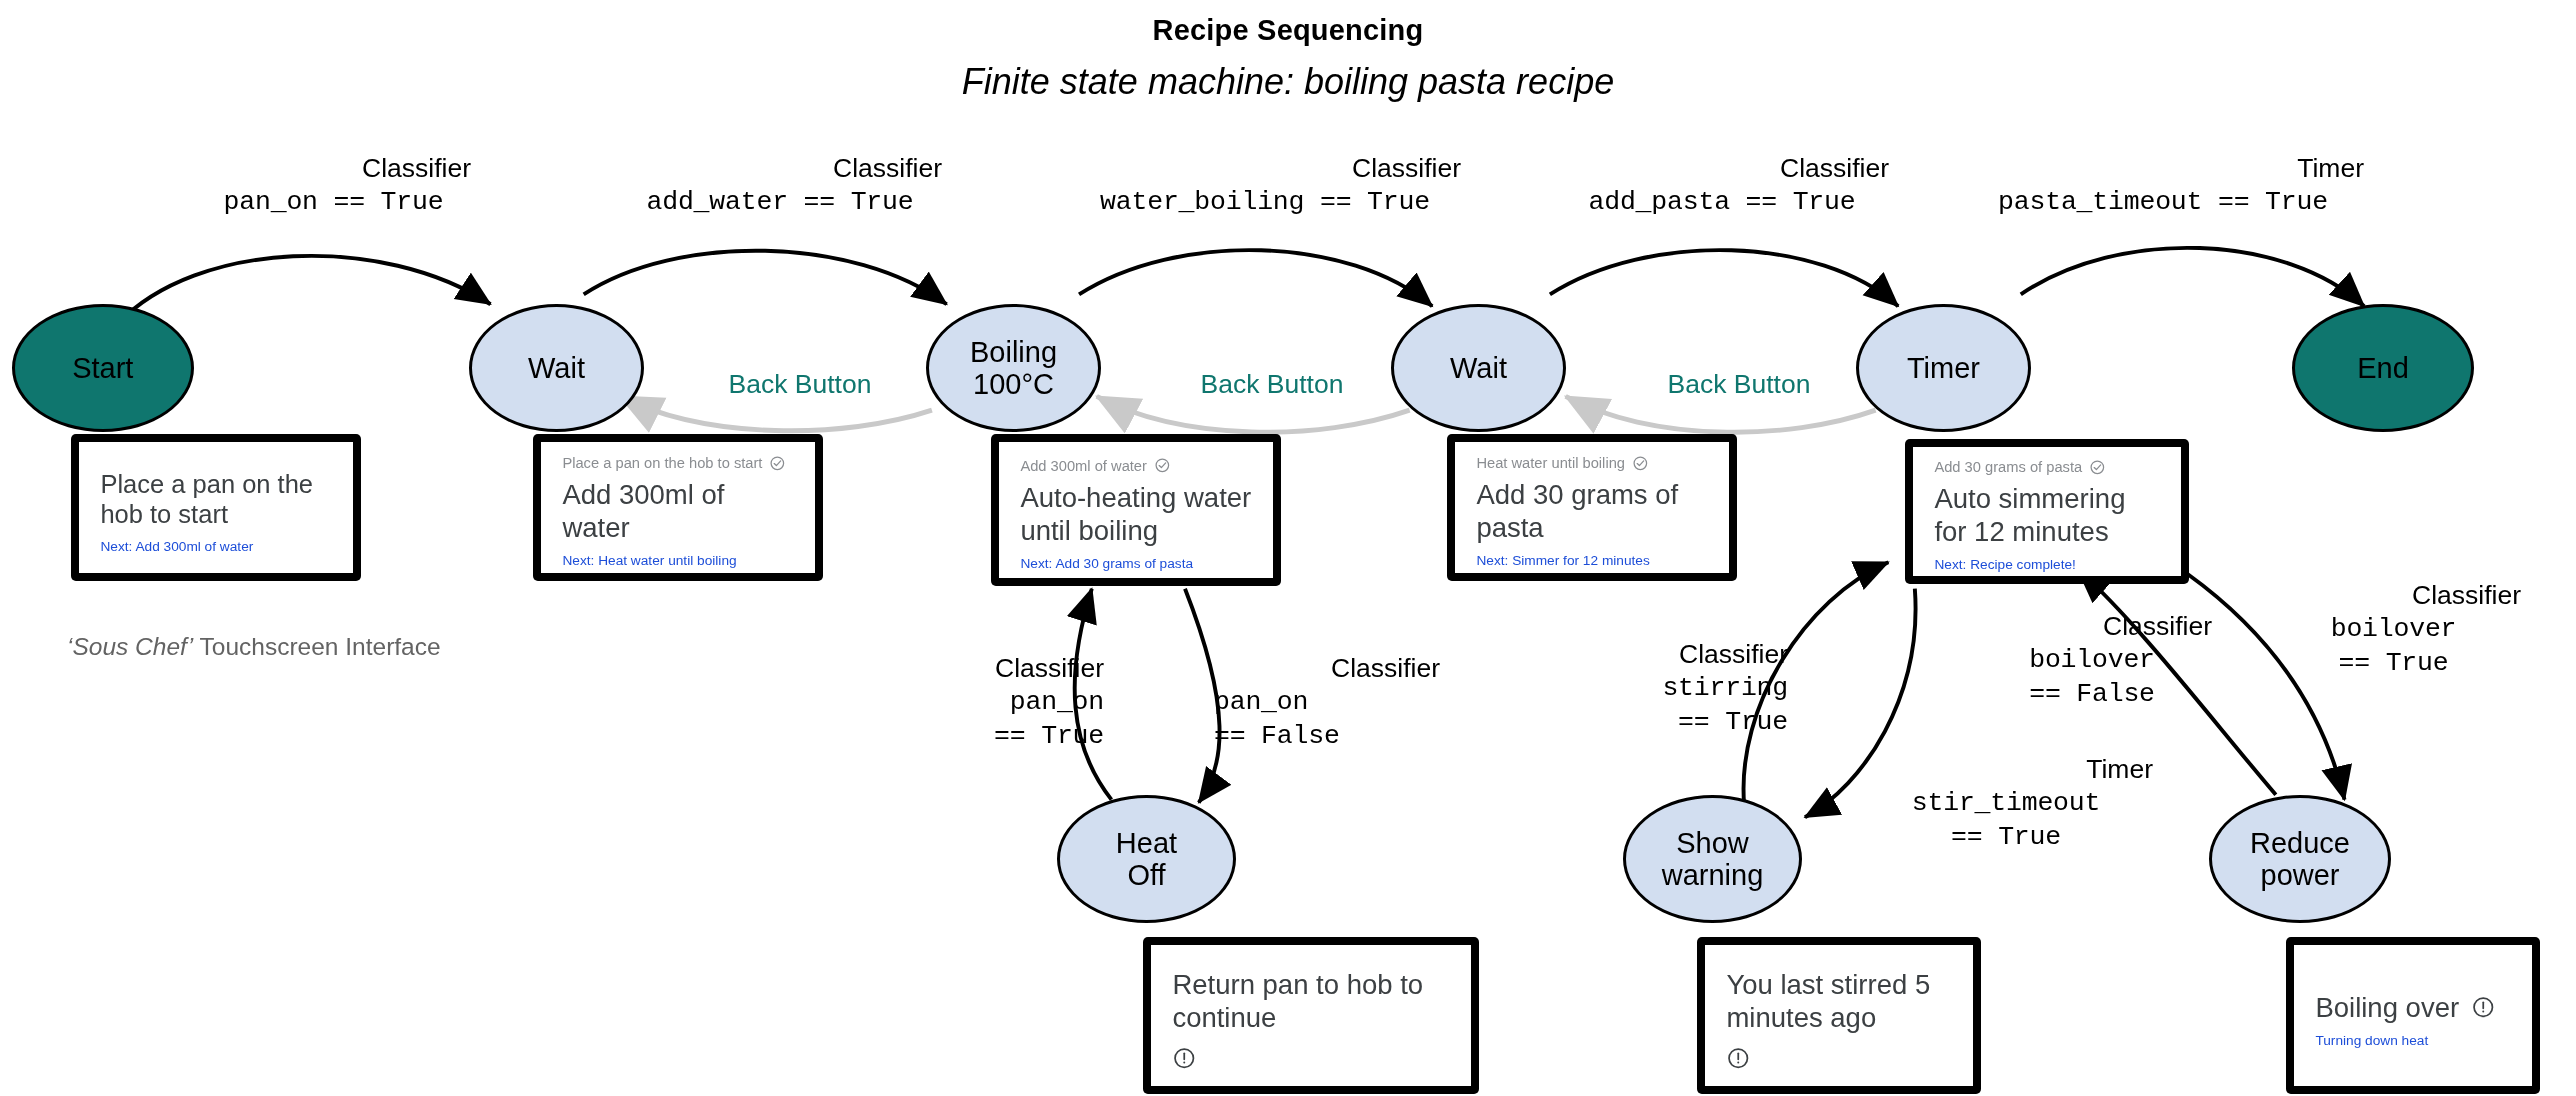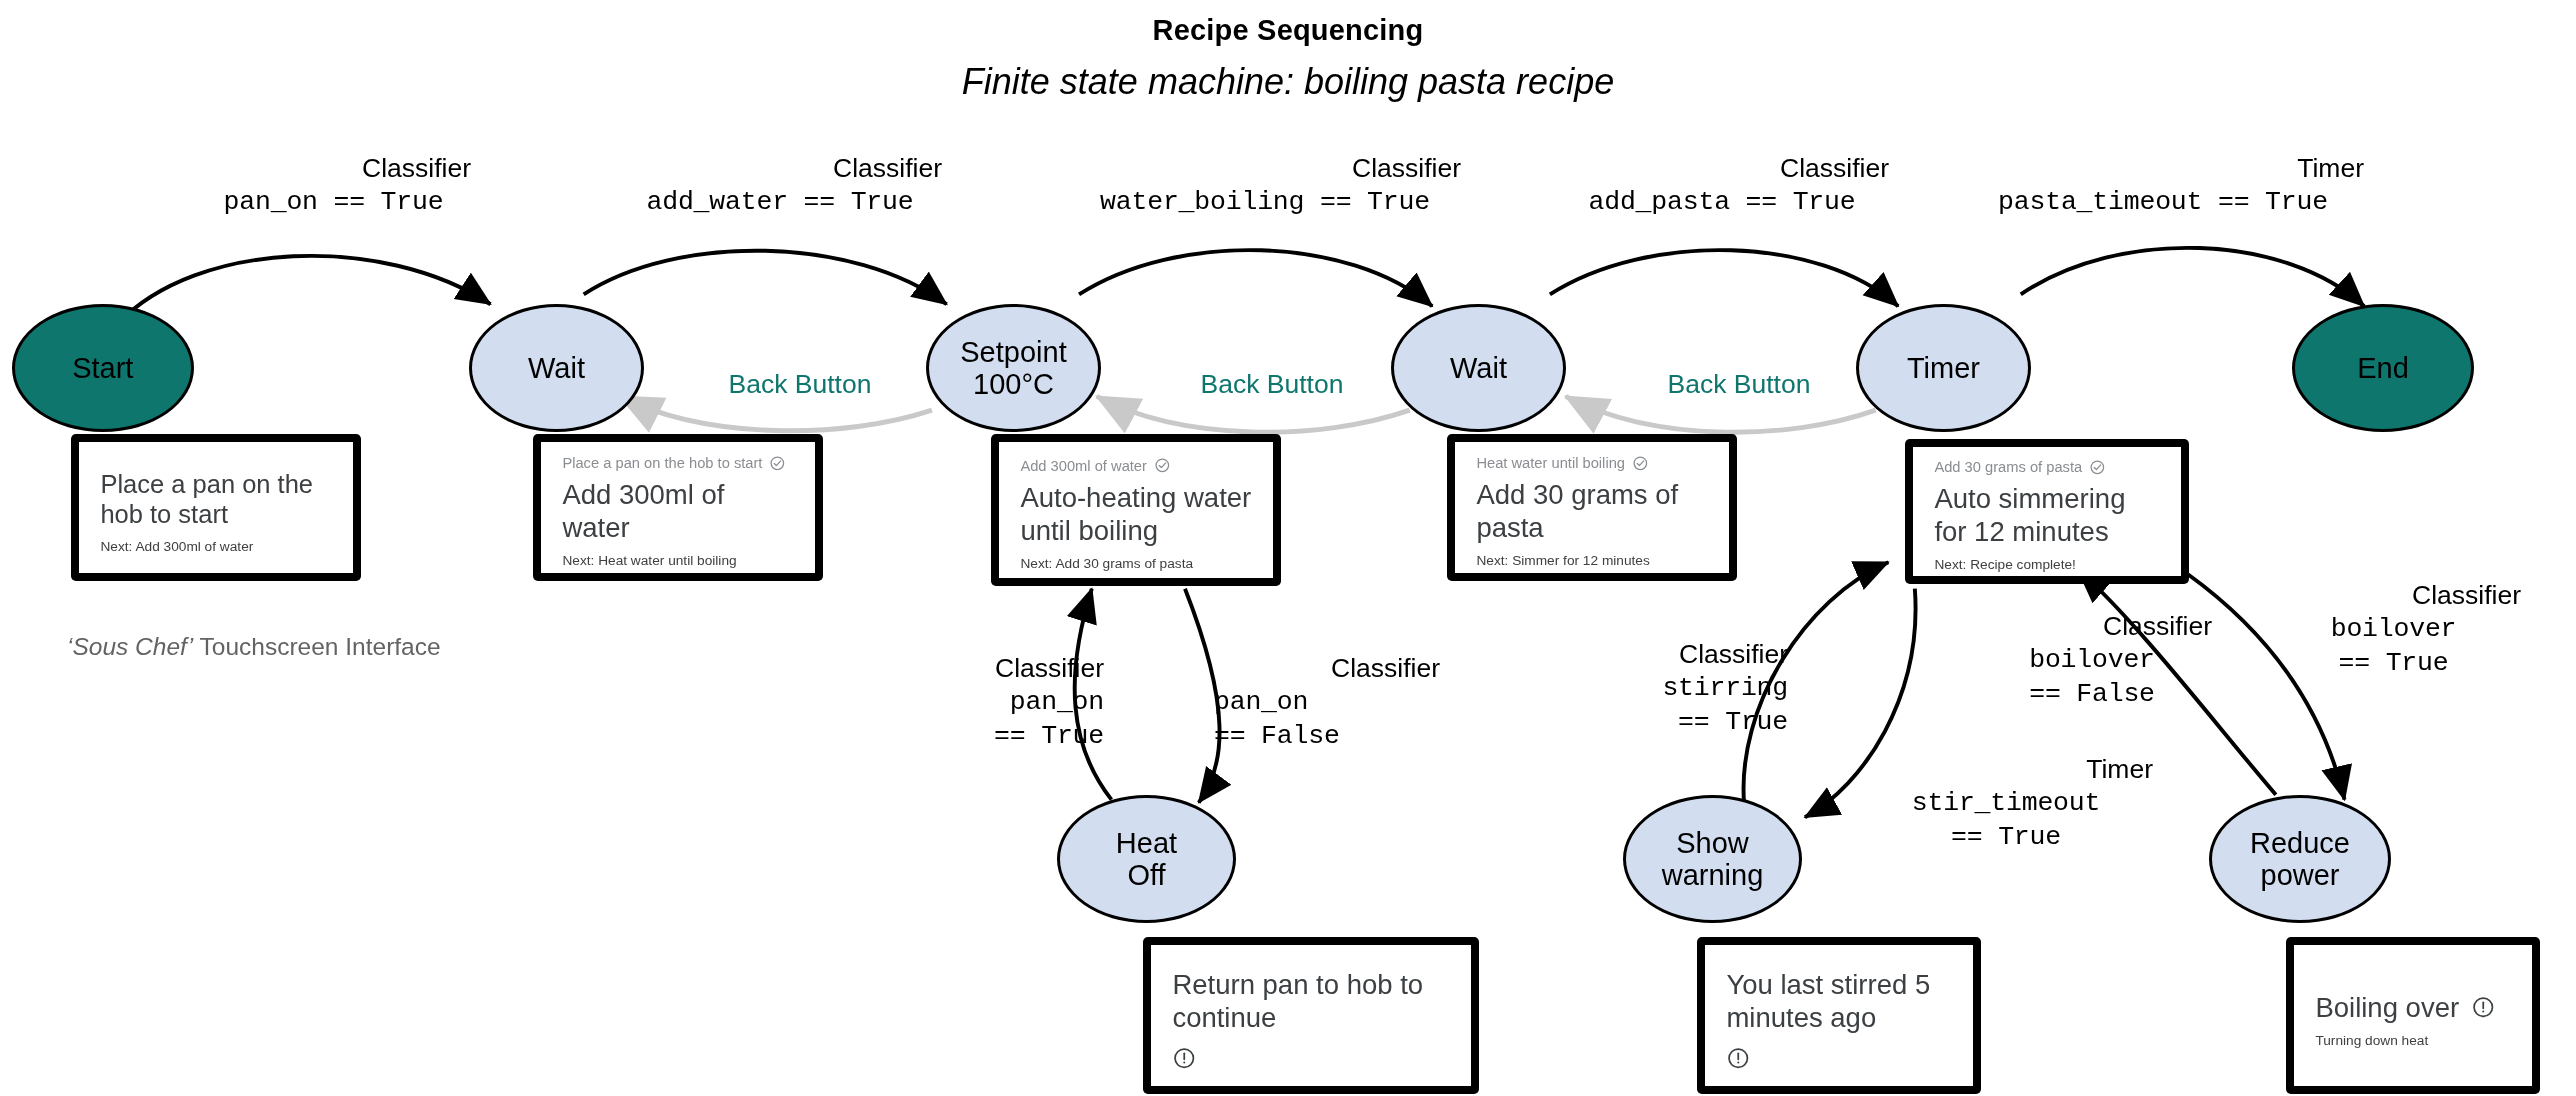--- a/index.html
+++ b/index.html
@@ -127,21 +127,21 @@
     color: #3c4043;
     line-height: 1.2;
     display: flex;
     align-items: center;
     gap: 11.8px;
     flex-wrap: wrap;
   }
   .scr-main.small { font-size: 25.5px; }
   .scr-next {
     font-size: 13.7px;
-    color: #404040;
+    color: #1d4ed8;
     margin-top: 9px;
     white-space: nowrap;
   }
   .ico {
     display: inline-block;
     flex: 0 0 auto;
     vertical-align: middle;
   }
   .ico svg { display: block; }
 </style>
@@ -190,21 +190,21 @@
   <div class="node green" style="left:11.8px; top:304px; width:182px; height:128px;">
     <span>Start</span>
   </div>
 
   <div class="node blue" style="left:469px; top:304px; width:175px; height:128px;">
     <span>Wait</span>
   </div>
 
   <div class="node blue" style="left:926px; top:304px; width:175px; height:128px;">
     <div>
-      <div>Setpoint</div>
+      <div>Boiling</div>
       <div>100°C</div>
     </div>
   </div>
 
   <div class="node blue" style="left:1391px; top:304px; width:175px; height:128px;">
     <span>Wait</span>
   </div>
 
   <div class="node blue" style="left:1856px; top:304px; width:175px; height:128px;">
     <span>Timer</span>

